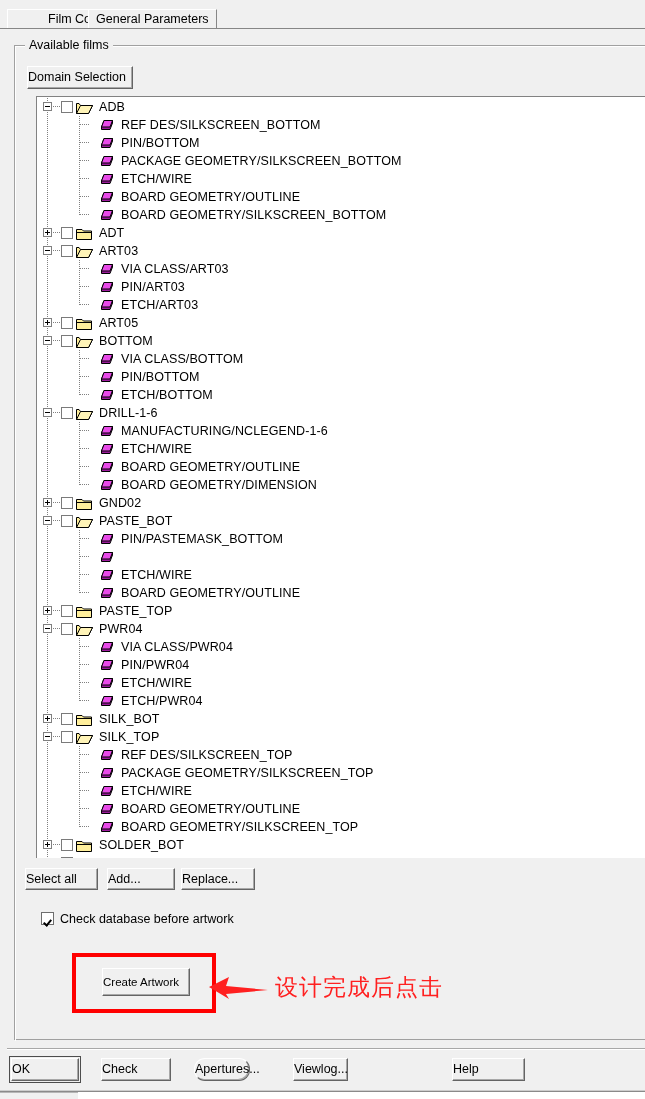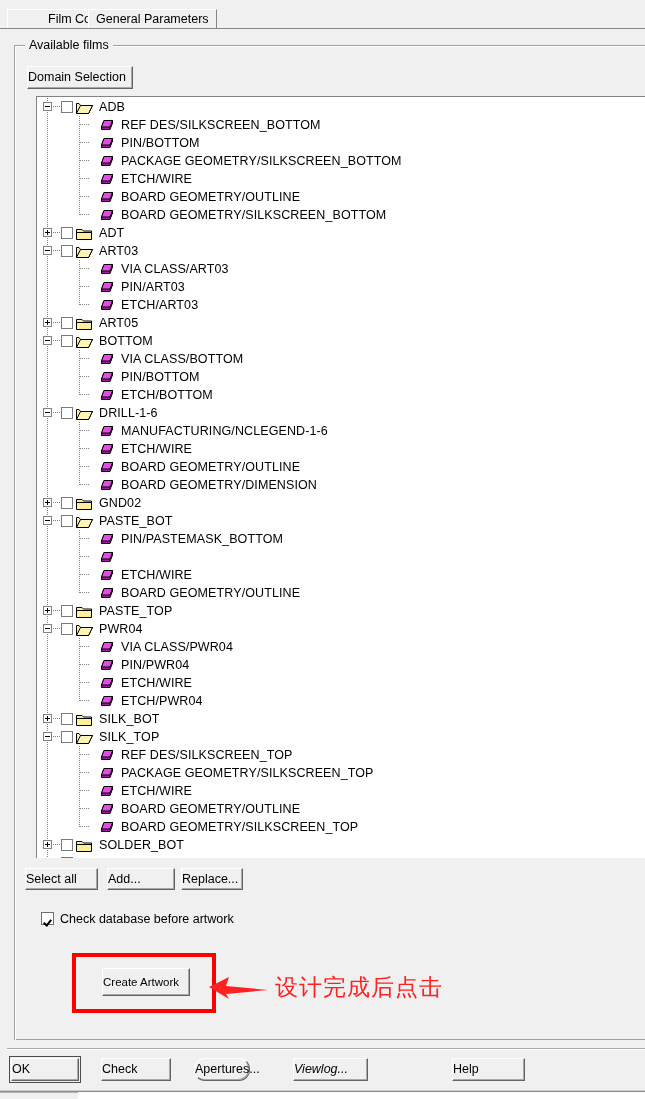--- a/index.html
+++ b/index.html
@@ -228,21 +228,21 @@
   .diamond {
     position: absolute;
     left: 63px; top: 3px;
     width: 14px; height: 13px;
   }
   .diamond svg { display: block; }
 
   
   #select-all { left: 25px; top: 868px; width: 73px; height: 22px; line-height: 20px; }
   #add-btn    { left: 107px; top: 868px; width: 68px; height: 22px; line-height: 20px; }
-  #replace-btn{ left: 181px; top: 868px; width: 62px; height: 22px; line-height: 20px; }
+  #replace-btn{ left: 181px; top: 868px; width: 74px; height: 22px; line-height: 20px; }
 
   
   #checkrow {
     position: absolute;
     left: 41px; top: 911px;
     height: 16px;
     white-space: nowrap;
   }
   #checkbox-db {
     position: absolute;
@@ -322,21 +322,21 @@
   .botbtn {
     position: absolute;
     top: 8px;
     height: 23px;
     line-height: 21px;
     font-size: 12.5px;
   }
   #ok-btn      { left: 11px;  width: 68px; }
   #cancel-btn  { left: 101px; width: 70px; }
   #apertures-btn{ left: 194px; width: 56px; border-radius: 11px; }
-  #viewlog-btn { left: 293px; width: 75px; font-style: italic; }
+  #viewlog-btn { left: 293px; width: 55px; }
   #help-btn    { left: 452px; width: 73px; }
 
   
   #ok-outer {
     position: absolute;
     left: 9px; top: 6px;
     width: 72px; height: 27px;
     border: 1px solid #4d4d4d;
     box-sizing: border-box;
   }

